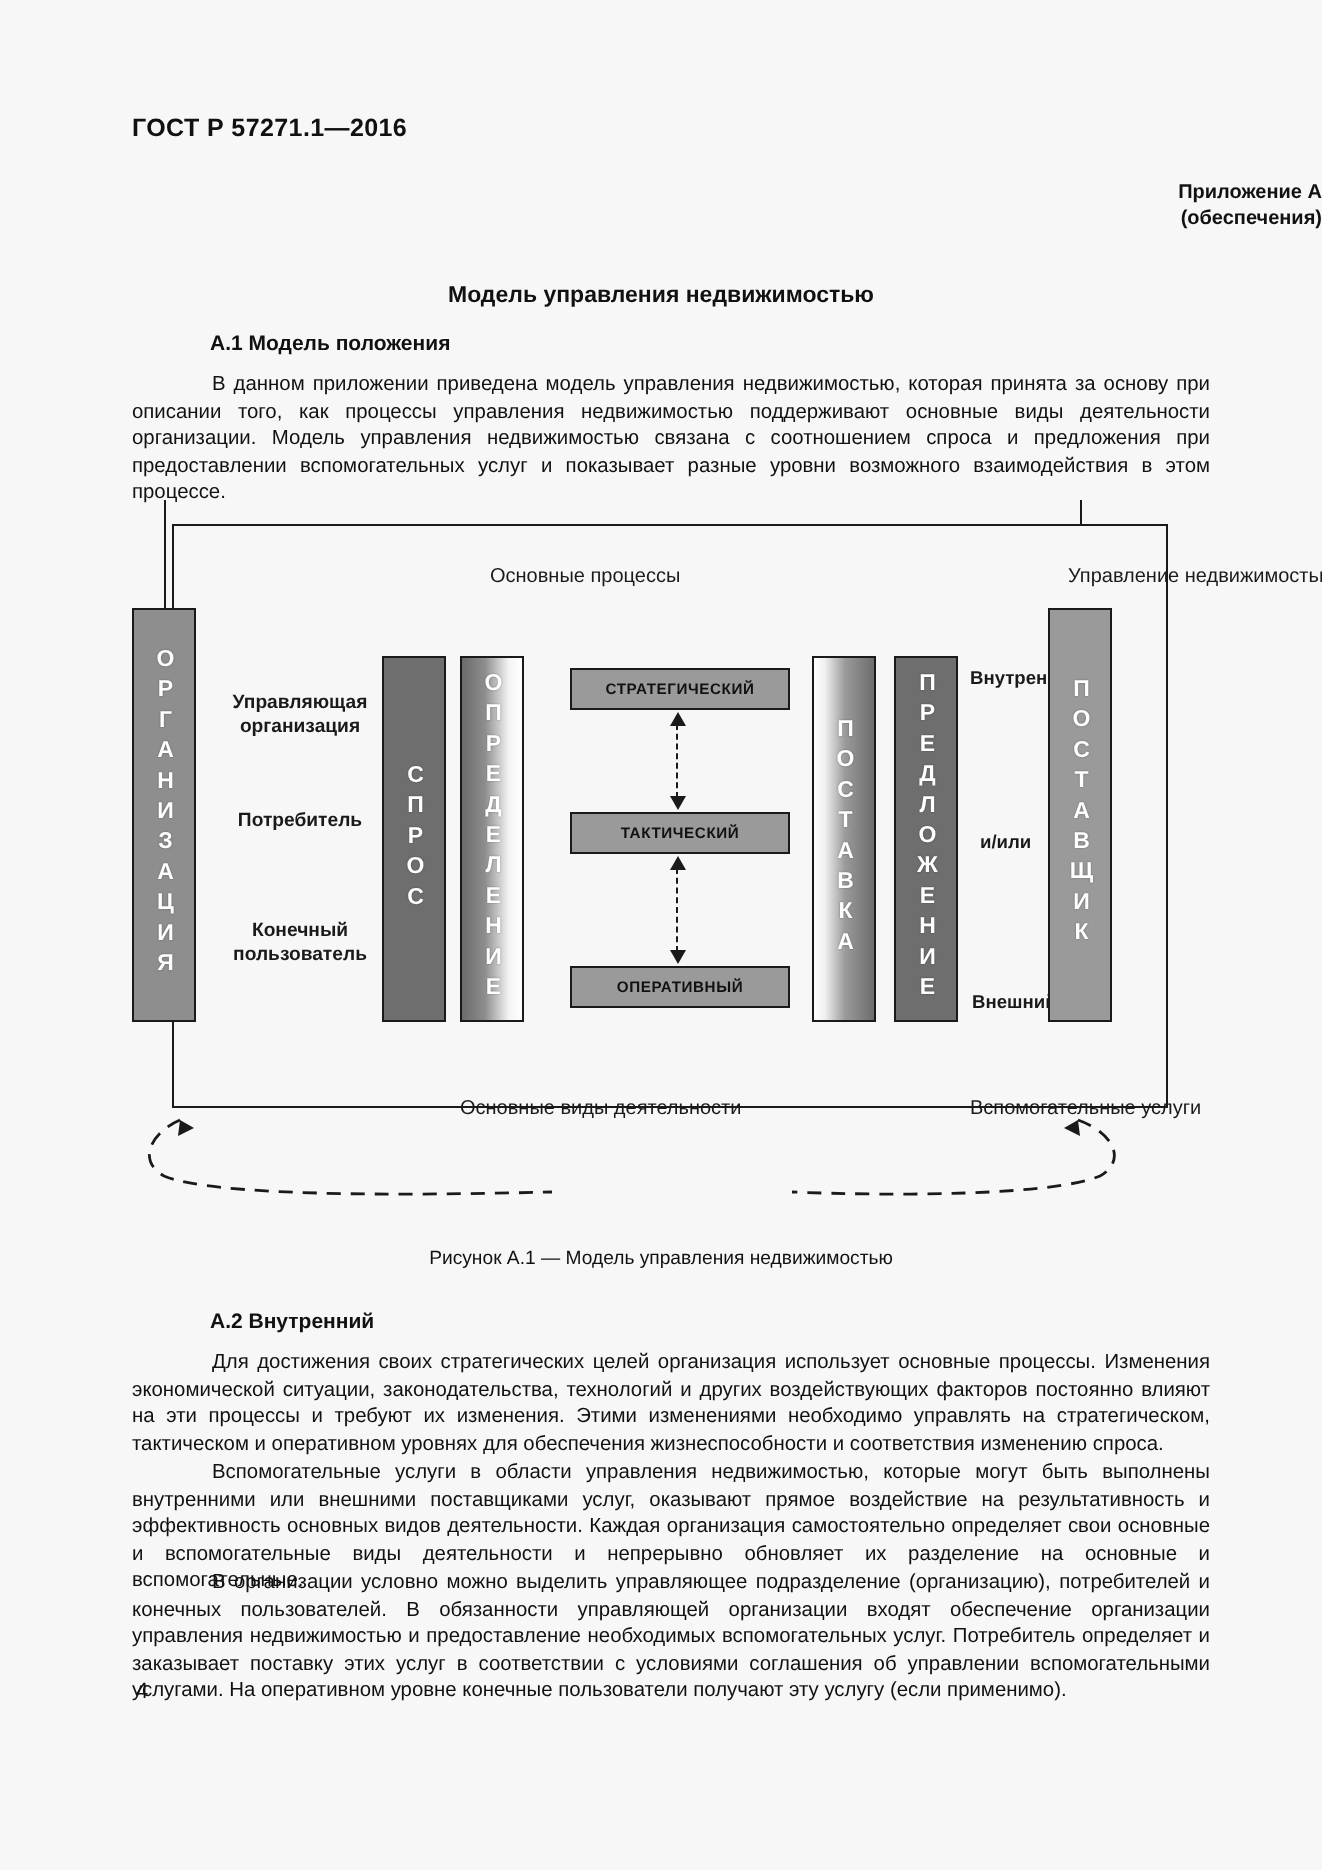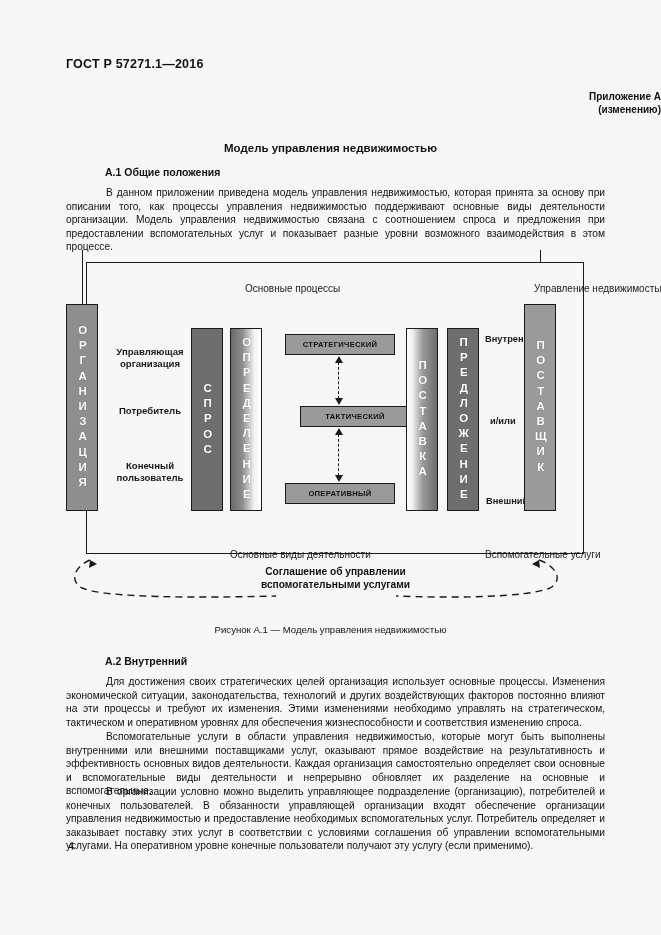--- a/index.html
+++ b/index.html
@@ -105,21 +105,21 @@
   .r3{left:38px;top:190px;}
 
   
   .lvl{
     position:absolute;left:219px;width:110px;height:21px;
     background:#9a9a9a;border:1.5px solid #1a1a1a;box-sizing:border-box;
     display:flex;align-items:center;justify-content:center;
     font-size:7.6px;font-weight:bold;letter-spacing:.3px;color:#111;
   }
   #lvl-strat{top:84px;}
-  #lvl-tact{top:156px;margin-left:15px;}
+  #lvl-tact{top:156px;}
   #lvl-oper{top:233px;}
 
   
   .dbl-arrow{position:absolute;left:272px;width:2px;}
   .da1{top:106px;height:49px;}
   .da2{top:178px;height:54px;}
   .dbl-arrow .line{
     position:absolute;left:0;top:6px;bottom:6px;width:0;
     border-left:1.6px dashed #1a1a1a;
   }
@@ -160,26 +160,26 @@
 </style>
 </head>
 <body>
 
 <div class="page">
 
   <div class="doc-header">ГОСТ Р 57271.1—2016</div>
 
   <div class="annex">
     <div>Приложение А</div>
-    <div>(изменению)</div>
+    <div>(обеспечения)</div>
   </div>
 
   <div class="model-title">Модель управления недвижимостью</div>
 
-  <div class="sec-head sec-a1">А.1 Общие положения</div>
+  <div class="sec-head sec-a1">А.1 Модель положения</div>
   <div class="para p-a1">В данном приложении приведена модель управления недвижимостью, которая принята за основу при описании того, как процессы управления недвижимостью поддерживают основные виды деятельности организации. Модель управления недвижимостью связана с соотношением спроса и предложения при предоставлении вспомогательных услуг и показывает разные уровни возможного взаимодействия в этом процессе.</div>
 
   <div class="figure">
 
     <div class="stub stub-left"></div>
     <div class="stub stub-right"></div>
 
     <div class="frame">
       <div class="frame-label fl-proc">Основные процессы</div>
       <div class="frame-label fl-mgmt">Управление недвижимостью</div>
@@ -241,24 +241,20 @@
     </div>
 
     <div class="agreement">
       <svg width="539" height="62">
         <path d="M 22 6 L 22 8 C 22 8 22 8 22 8" stroke="none" fill="none"></path>
         <path d="M 24 10 C 10 16, 2 30, 16 38 C 40 48, 130 48, 210 46" fill="none" stroke="#1a1a1a" stroke-width="1.4" stroke-dasharray="7,5"></path>
         <path d="M 24 10 l -1 8 l 8 -4 z" fill="#1a1a1a"></path>
         <path d="M 473 10 C 490 16, 498 30, 484 38 C 460 48, 380 48, 330 46" fill="none" stroke="#1a1a1a" stroke-width="1.4" stroke-dasharray="7,5"></path>
         <path d="M 473 10 l 1 8 l -8 -4 z" fill="#1a1a1a"></path>
       </svg>
-      <div class="agr-text">
-        <div>Соглашение об управлении</div>
-        <div>вспомогательными услугами</div>
-      </div>
     </div>
   </div>
 
   <div class="figcaption">Рисунок А.1 — Модель управления недвижимостью</div>
 
   <div class="sec-head sec-a2">А.2 Внутренний</div>
   <div class="para p1">Для достижения своих стратегических целей организация использует основные процессы. Изменения экономической ситуации, законодательства, технологий и других воздействующих факторов постоянно влияют на эти процессы и требуют их изменения. Этими изменениями необходимо управлять на стратегическом, тактическом и оперативном уровнях для обеспечения жизнеспособности и соответствия изменению спроса.</div>
   <div class="para p2">Вспомогательные услуги в области управления недвижимостью, которые могут быть выполнены внутренними или внешними поставщиками услуг, оказывают прямое воздействие на результативность и эффективность основных видов деятельности. Каждая организация самостоятельно определяет свои основные и вспомогательные виды деятельности и непрерывно обновляет их разделение на основные и вспомогательные.</div>
   <div class="para p3">В организации условно можно выделить управляющее подразделение (организацию), потребителей и конечных пользователей. В обязанности управляющей организации входят обеспечение организации управления недвижимостью и предоставление необходимых вспомогательных услуг. Потребитель определяет и заказывает поставку этих услуг в соответствии с условиями соглашения об управлении вспомогательными услугами. На оперативном уровне конечные пользователи получают эту услугу (если применимо).</div>
 

